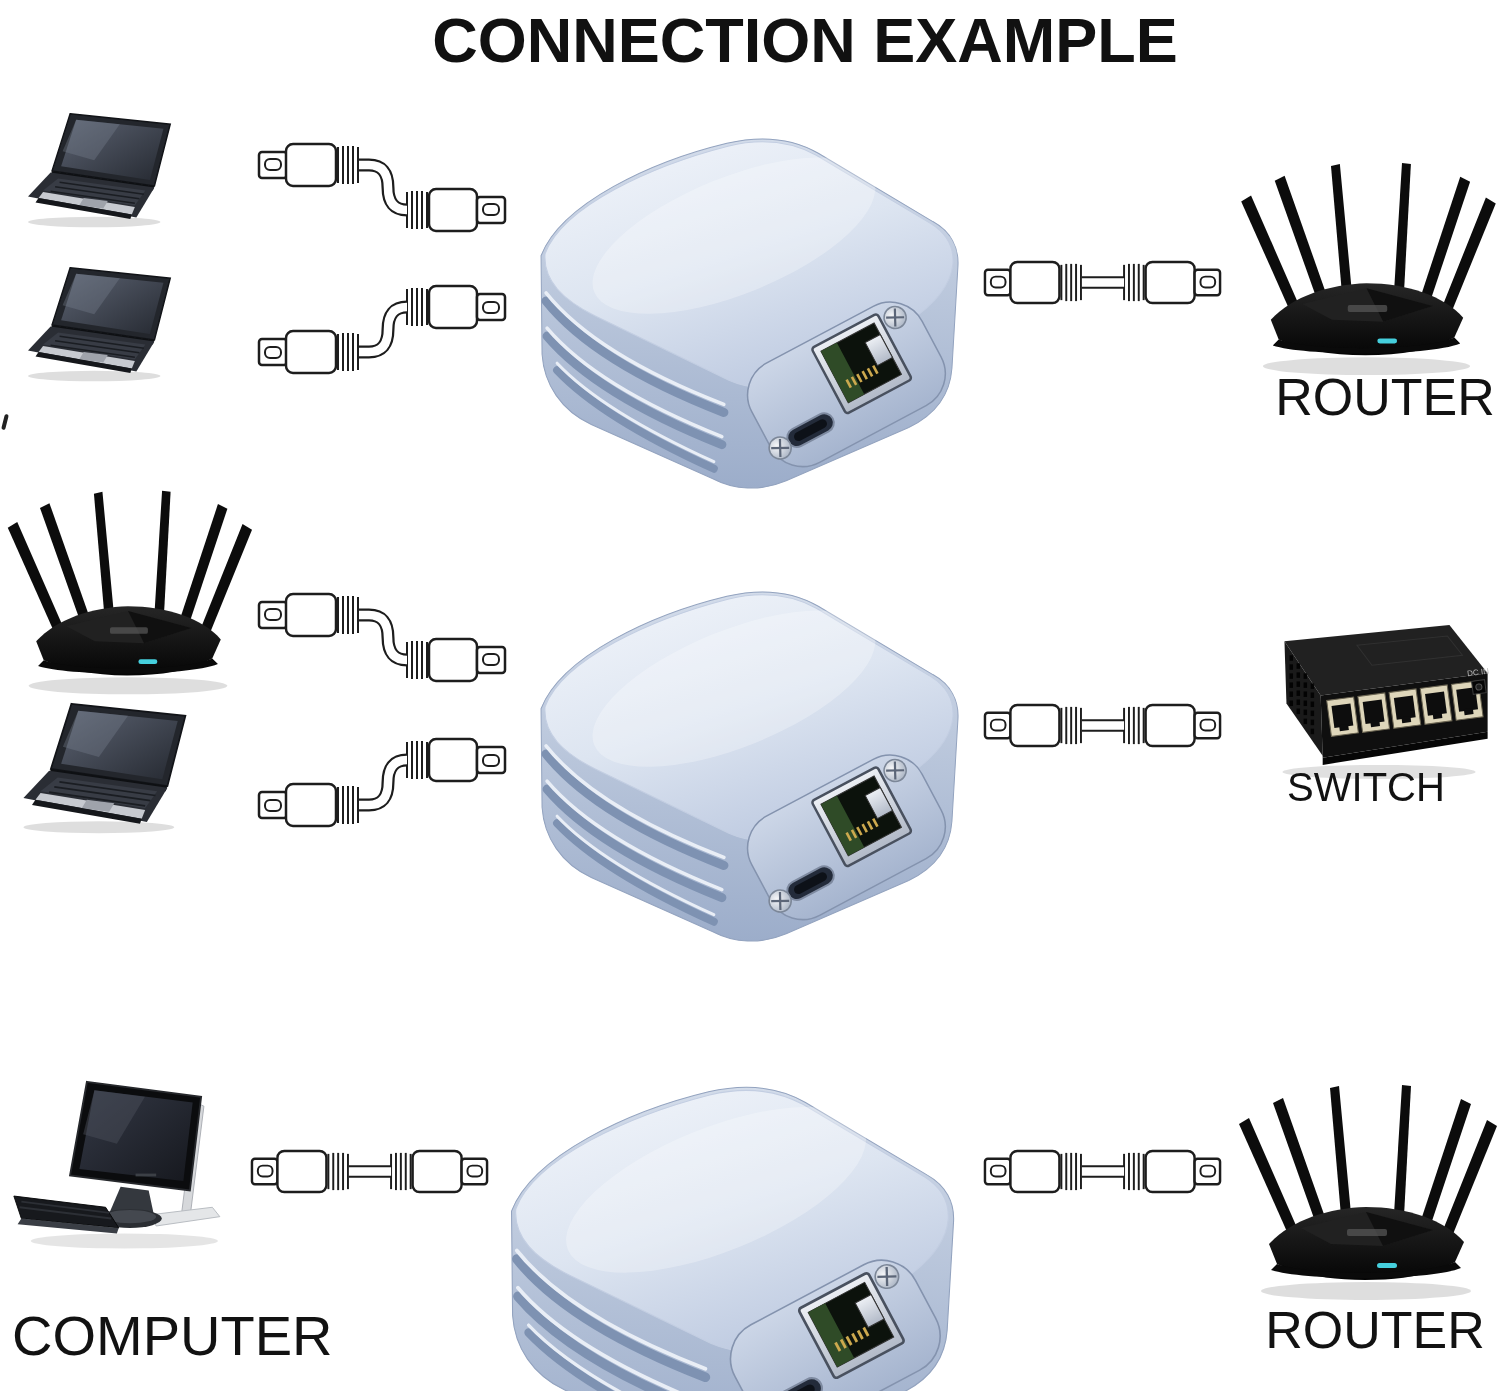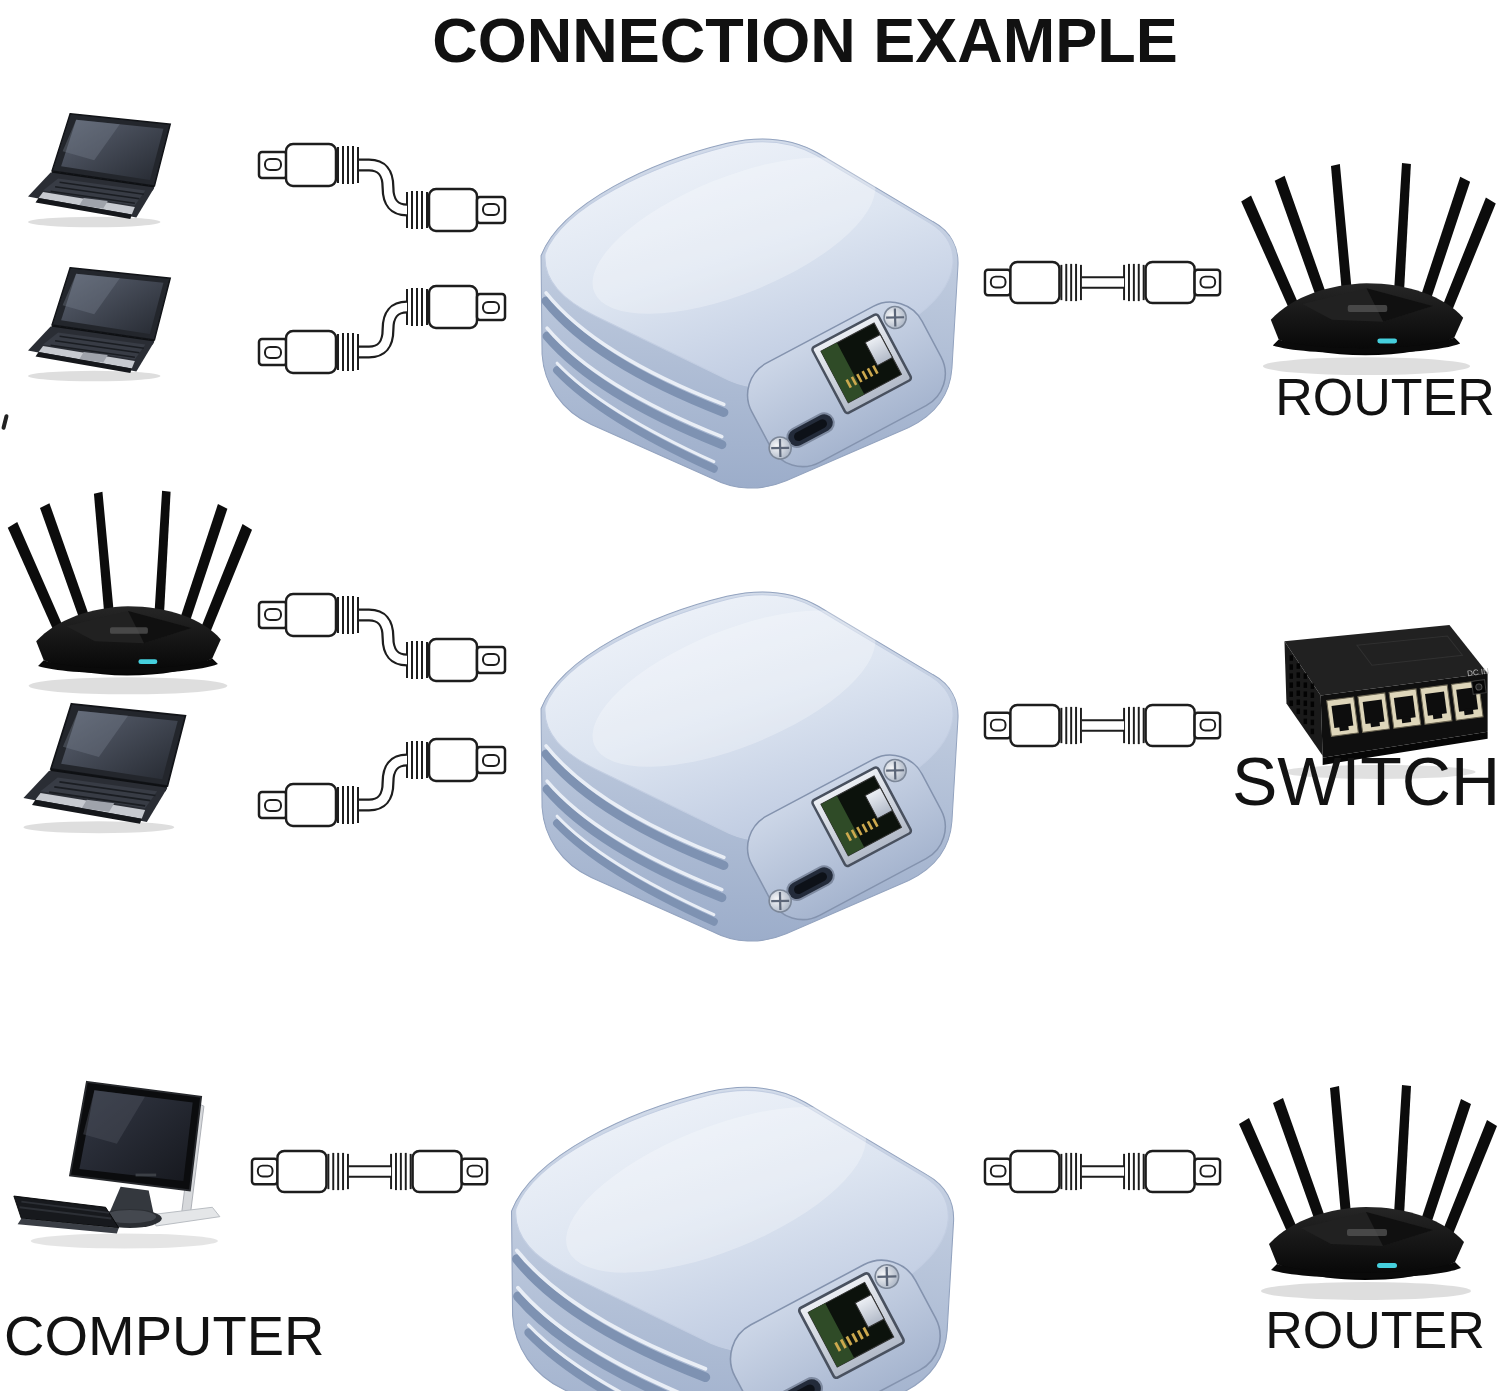--- a/index.html
+++ b/index.html
@@ -320,26 +320,26 @@
     </svg>
   <svg class="abs" style="left:533px;top:588px" width="432" height="362" viewBox="0 0 430 360">
       <use href="#sym-adapter"></use>
     </svg>
   <svg class="abs" style="left:983px;top:700px" width="240" height="51" viewBox="0 0 245 52">
       <use href="#sym-cable-straight"></use>
     </svg>
   <svg class="abs" style="left:1256px;top:615px" width="242" height="171" viewBox="0 0 240 170">
       <use href="#sym-switch"></use>
     </svg>
-  <div class="lbl center" style="left:1366px;top:746px;font-size:68px">SWITCH</div>
+  <div class="lbl center" style="left:1366px;top:766px;font-size:40px">SWITCH</div>
 
   <svg class="abs" style="left:12px;top:1076px" width="220" height="183" viewBox="0 0 235 195">
       <use href="#sym-computer"></use>
     </svg>
-  <div class="lbl" style="left:4px;top:1307px;font-size:56px">COMPUTER</div>
+  <div class="lbl" style="left:12px;top:1307px;font-size:56px">COMPUTER</div>
   <svg class="abs" style="left:250px;top:1146px" width="240" height="51" viewBox="0 0 245 52">
       <use href="#sym-cable-straight"></use>
     </svg>
   <svg class="abs" style="left:503px;top:1083px" width="458" height="384" viewBox="0 0 430 360">
       <use href="#sym-adapter"></use>
     </svg>
   <svg class="abs" style="left:983px;top:1146px" width="240" height="51" viewBox="0 0 245 52">
       <use href="#sym-cable-straight"></use>
     </svg>
   <svg class="abs" style="left:1231px;top:1082px" width="270" height="225" viewBox="0 0 270 225">

